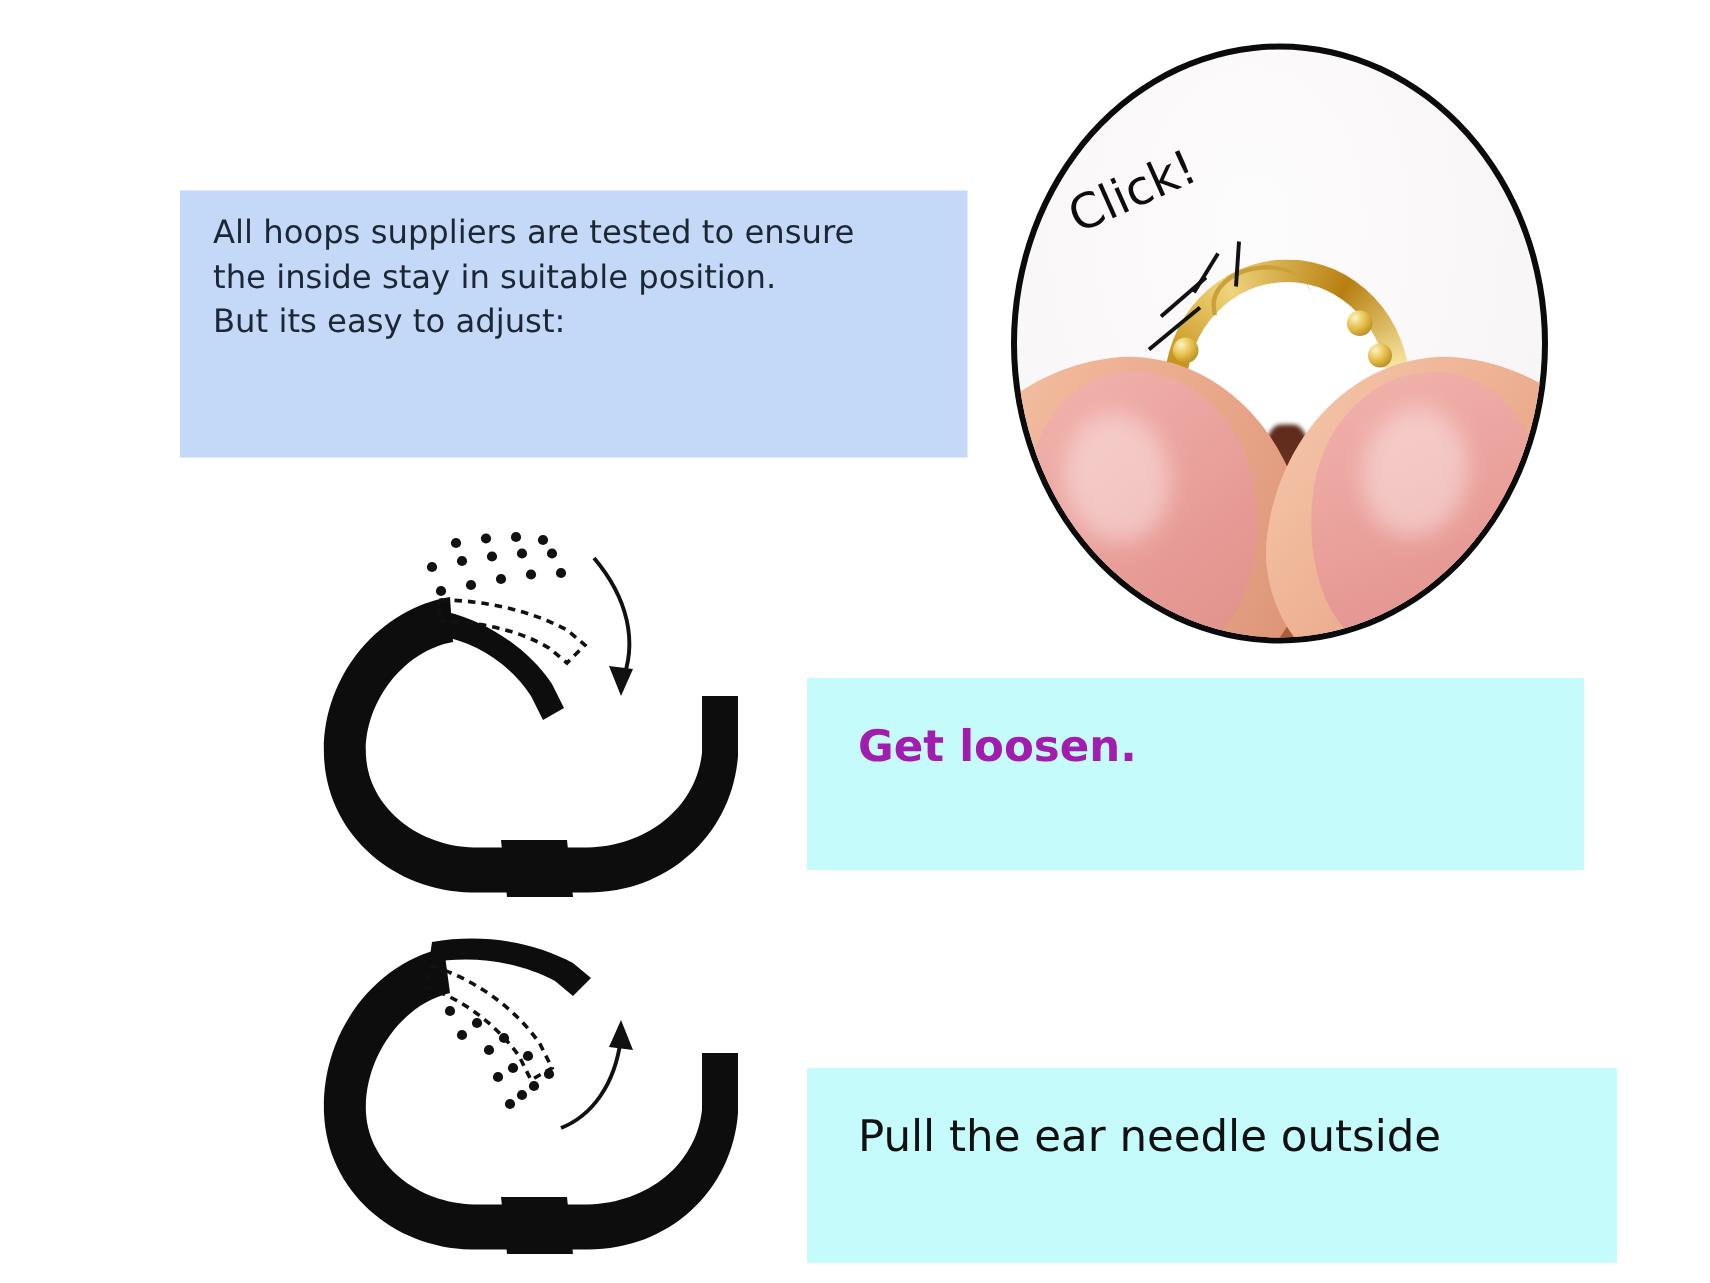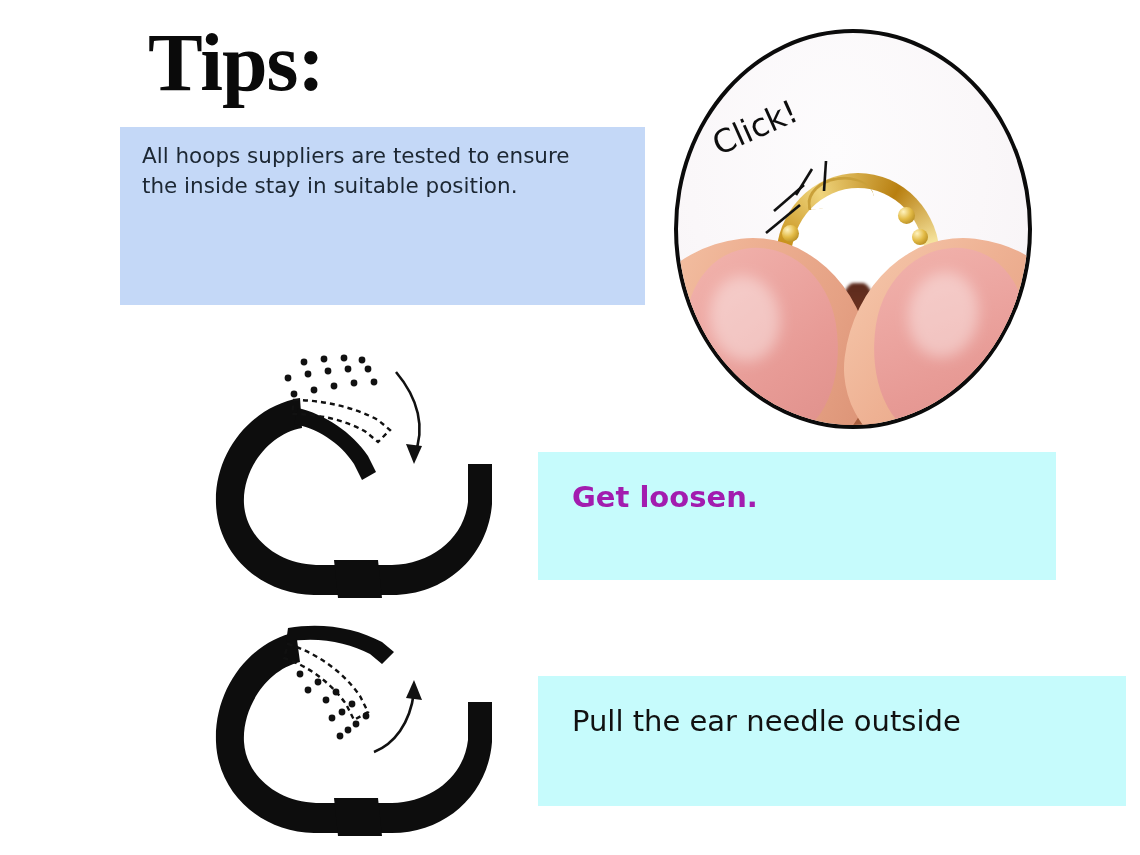--- a/index.html
+++ b/index.html
@@ -192,21 +192,21 @@
   #diagram-tighten { left: 196px; top: 604px; width: 330px; height: 252px; }
 
   
   .caption-box {
     position: absolute;
     background: #c6fbfc;
     box-sizing: border-box;
     padding: 24px 0 0 34px;
   }
   #caption-loosen { left: 538px; top: 452px; width: 518px; height: 128px; }
-  #caption-tighten { left: 538px; top: 676px; width: 588px; height: 130px; }
+  #caption-tighten { left: 538px; top: 712px; width: 540px; height: 130px; }
   .caption-line1 {
     font-family: "DejaVu Sans", sans-serif;
     font-size: 29px;
     line-height: 42px;
     color: #111;
     white-space: nowrap;
   }
   .caption-line2 {
     font-family: "DejaVu Sans", sans-serif;
     font-size: 29px;
@@ -214,25 +214,25 @@
     line-height: 42px;
     color: #a21caf;
     white-space: nowrap;
   }
 </style>
 </head>
 <body>
 
 <div id="page">
 
-  <div id="tips-title">Tips:</div>
 
   <div id="intro-box">
     <div class="line">All hoops suppliers are tested to ensure</div>
     <div class="line">the inside stay in suitable position.</div>
+    <div class="line">But its easy to adjust:</div>
   </div>
 
   <div id="photo-circle">
     <div class="photo-inner">
 
       <div class="hoop">
         <div class="hoop-ring"></div>
         <div class="hoop-needle"></div>
         <div class="hoop-bead" style="left:6px;  top:52px; width:17px; height:17px;"></div>
         <div class="hoop-bead" style="left:2px;  top:74px; width:16px; height:16px;"></div>

